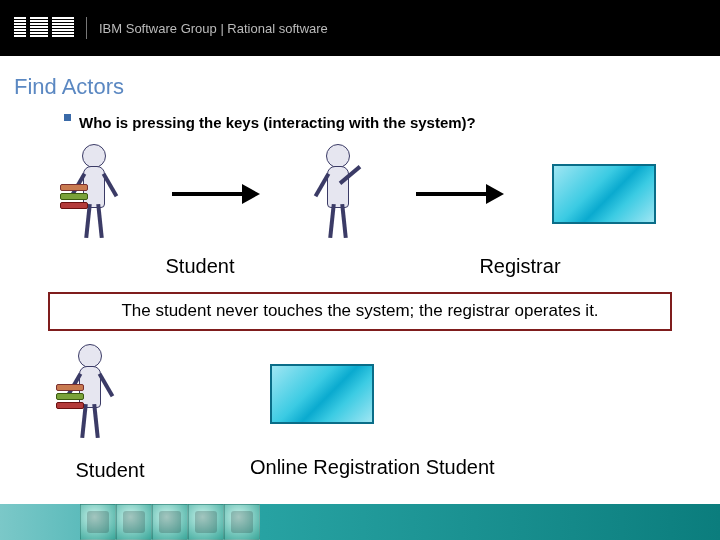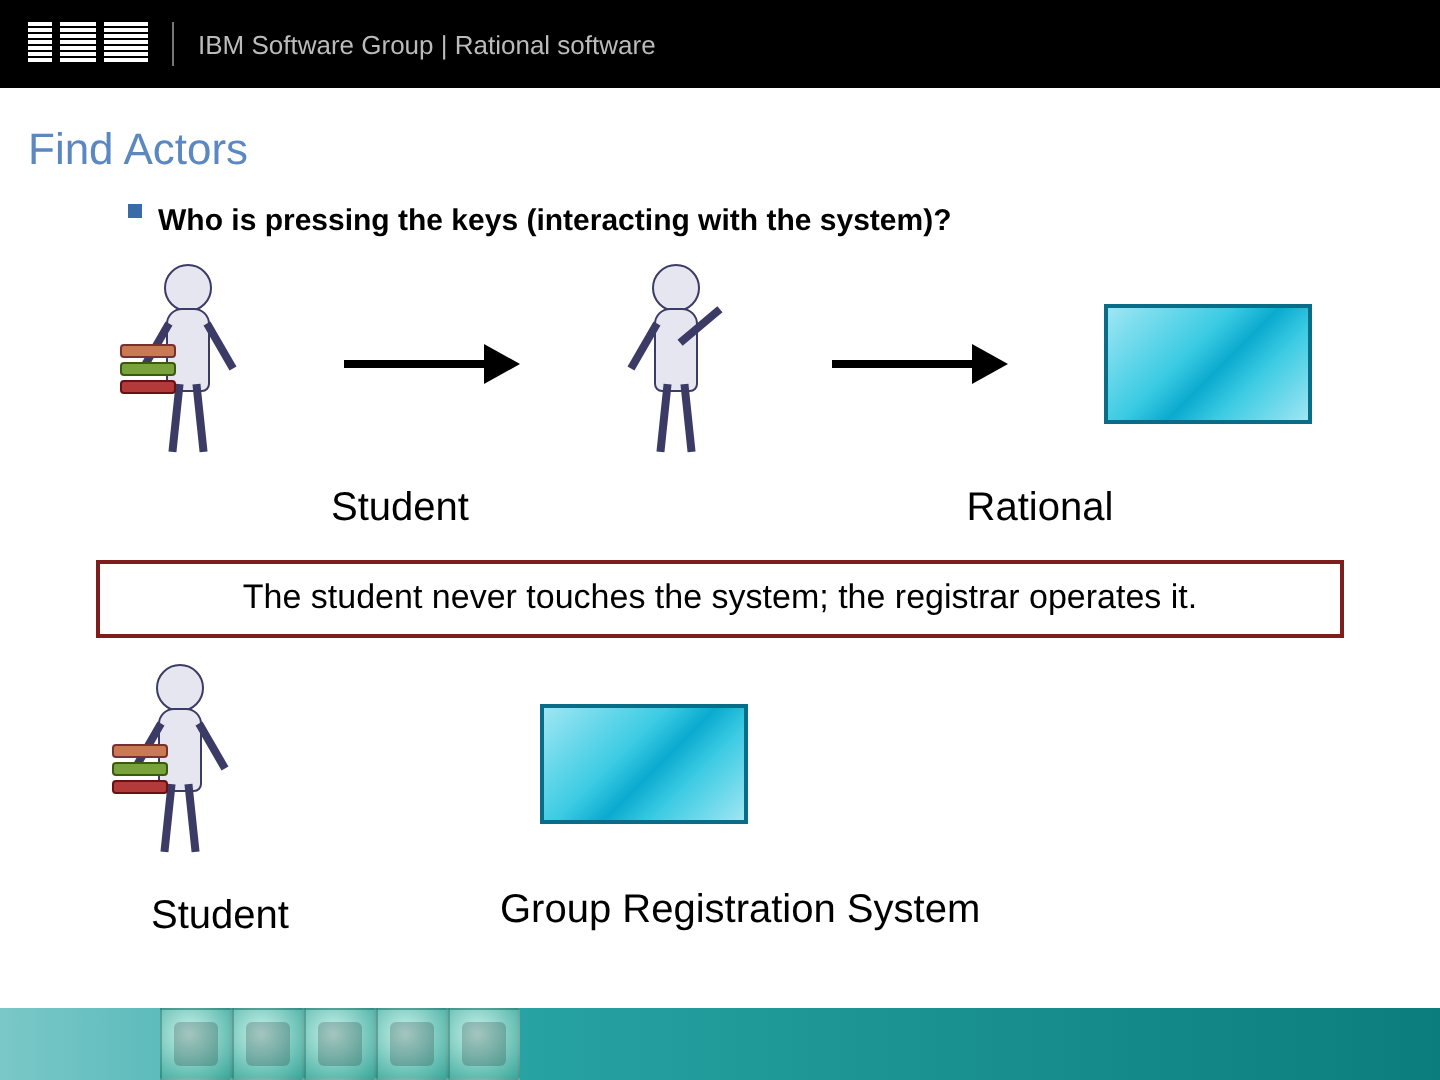--- a/index.html
+++ b/index.html
@@ -4,21 +4,21 @@
 <style>
   html, body { margin: 0; padding: 0; }
   body {
     width: 720px; height: 540px;
     font-family: Arial, Helvetica, sans-serif;
     background: #fff;
     position: relative;
     overflow: hidden;
   }
   .header {
-    height: 44px;
+    height: 56px;
     background: #000;
     display: flex;
     align-items: center;
     padding: 0 14px;
   }
   .ibm-logo { display: flex; align-items: center; }
   .divider {
     width: 1px; height: 22px; background: #777;
     margin: 0 12px;
   }
@@ -210,21 +210,21 @@
     <div class="arrow-line"></div>
       <div class="arrow-head"></div>
   </div>
   <div class="col">
     <div class="system-box"></div>
   </div>
 </div>
 
 <div class="labels-row">
   <div class="label">Student</div>
-  <div class="label">Rational</div>
+  <div class="label">Registrar</div>
 </div>
 
 <div class="note-box">
   <div>The student never touches the system; the registrar operates it.</div>
 </div>
 
 <div class="row2">
   <div class="col">
     <div class="person">
       <div class="head"></div>
@@ -241,21 +241,21 @@
     </div>
   </div>
   <div class="col" style="align-items:flex-start; margin-left:40px;">
     <div class="system-box" style="margin-left:60px;"></div>
   </div>
 </div>
 
 <div class="row2-labels">
   <div class="label" style="width:100px; text-align:center;">Student</div>
   <div style="margin-left:40px;">
-    <div class="label2">Group Registration System</div>
+    <div class="label2">Online Registration Student</div>
   </div>
 </div>
 
 <div class="footer">
   <div class="footer-icons">
     <div class="foot-icon"></div>
     <div class="foot-icon"></div>
     <div class="foot-icon"></div>
     <div class="foot-icon"></div>
     <div class="foot-icon"></div>

